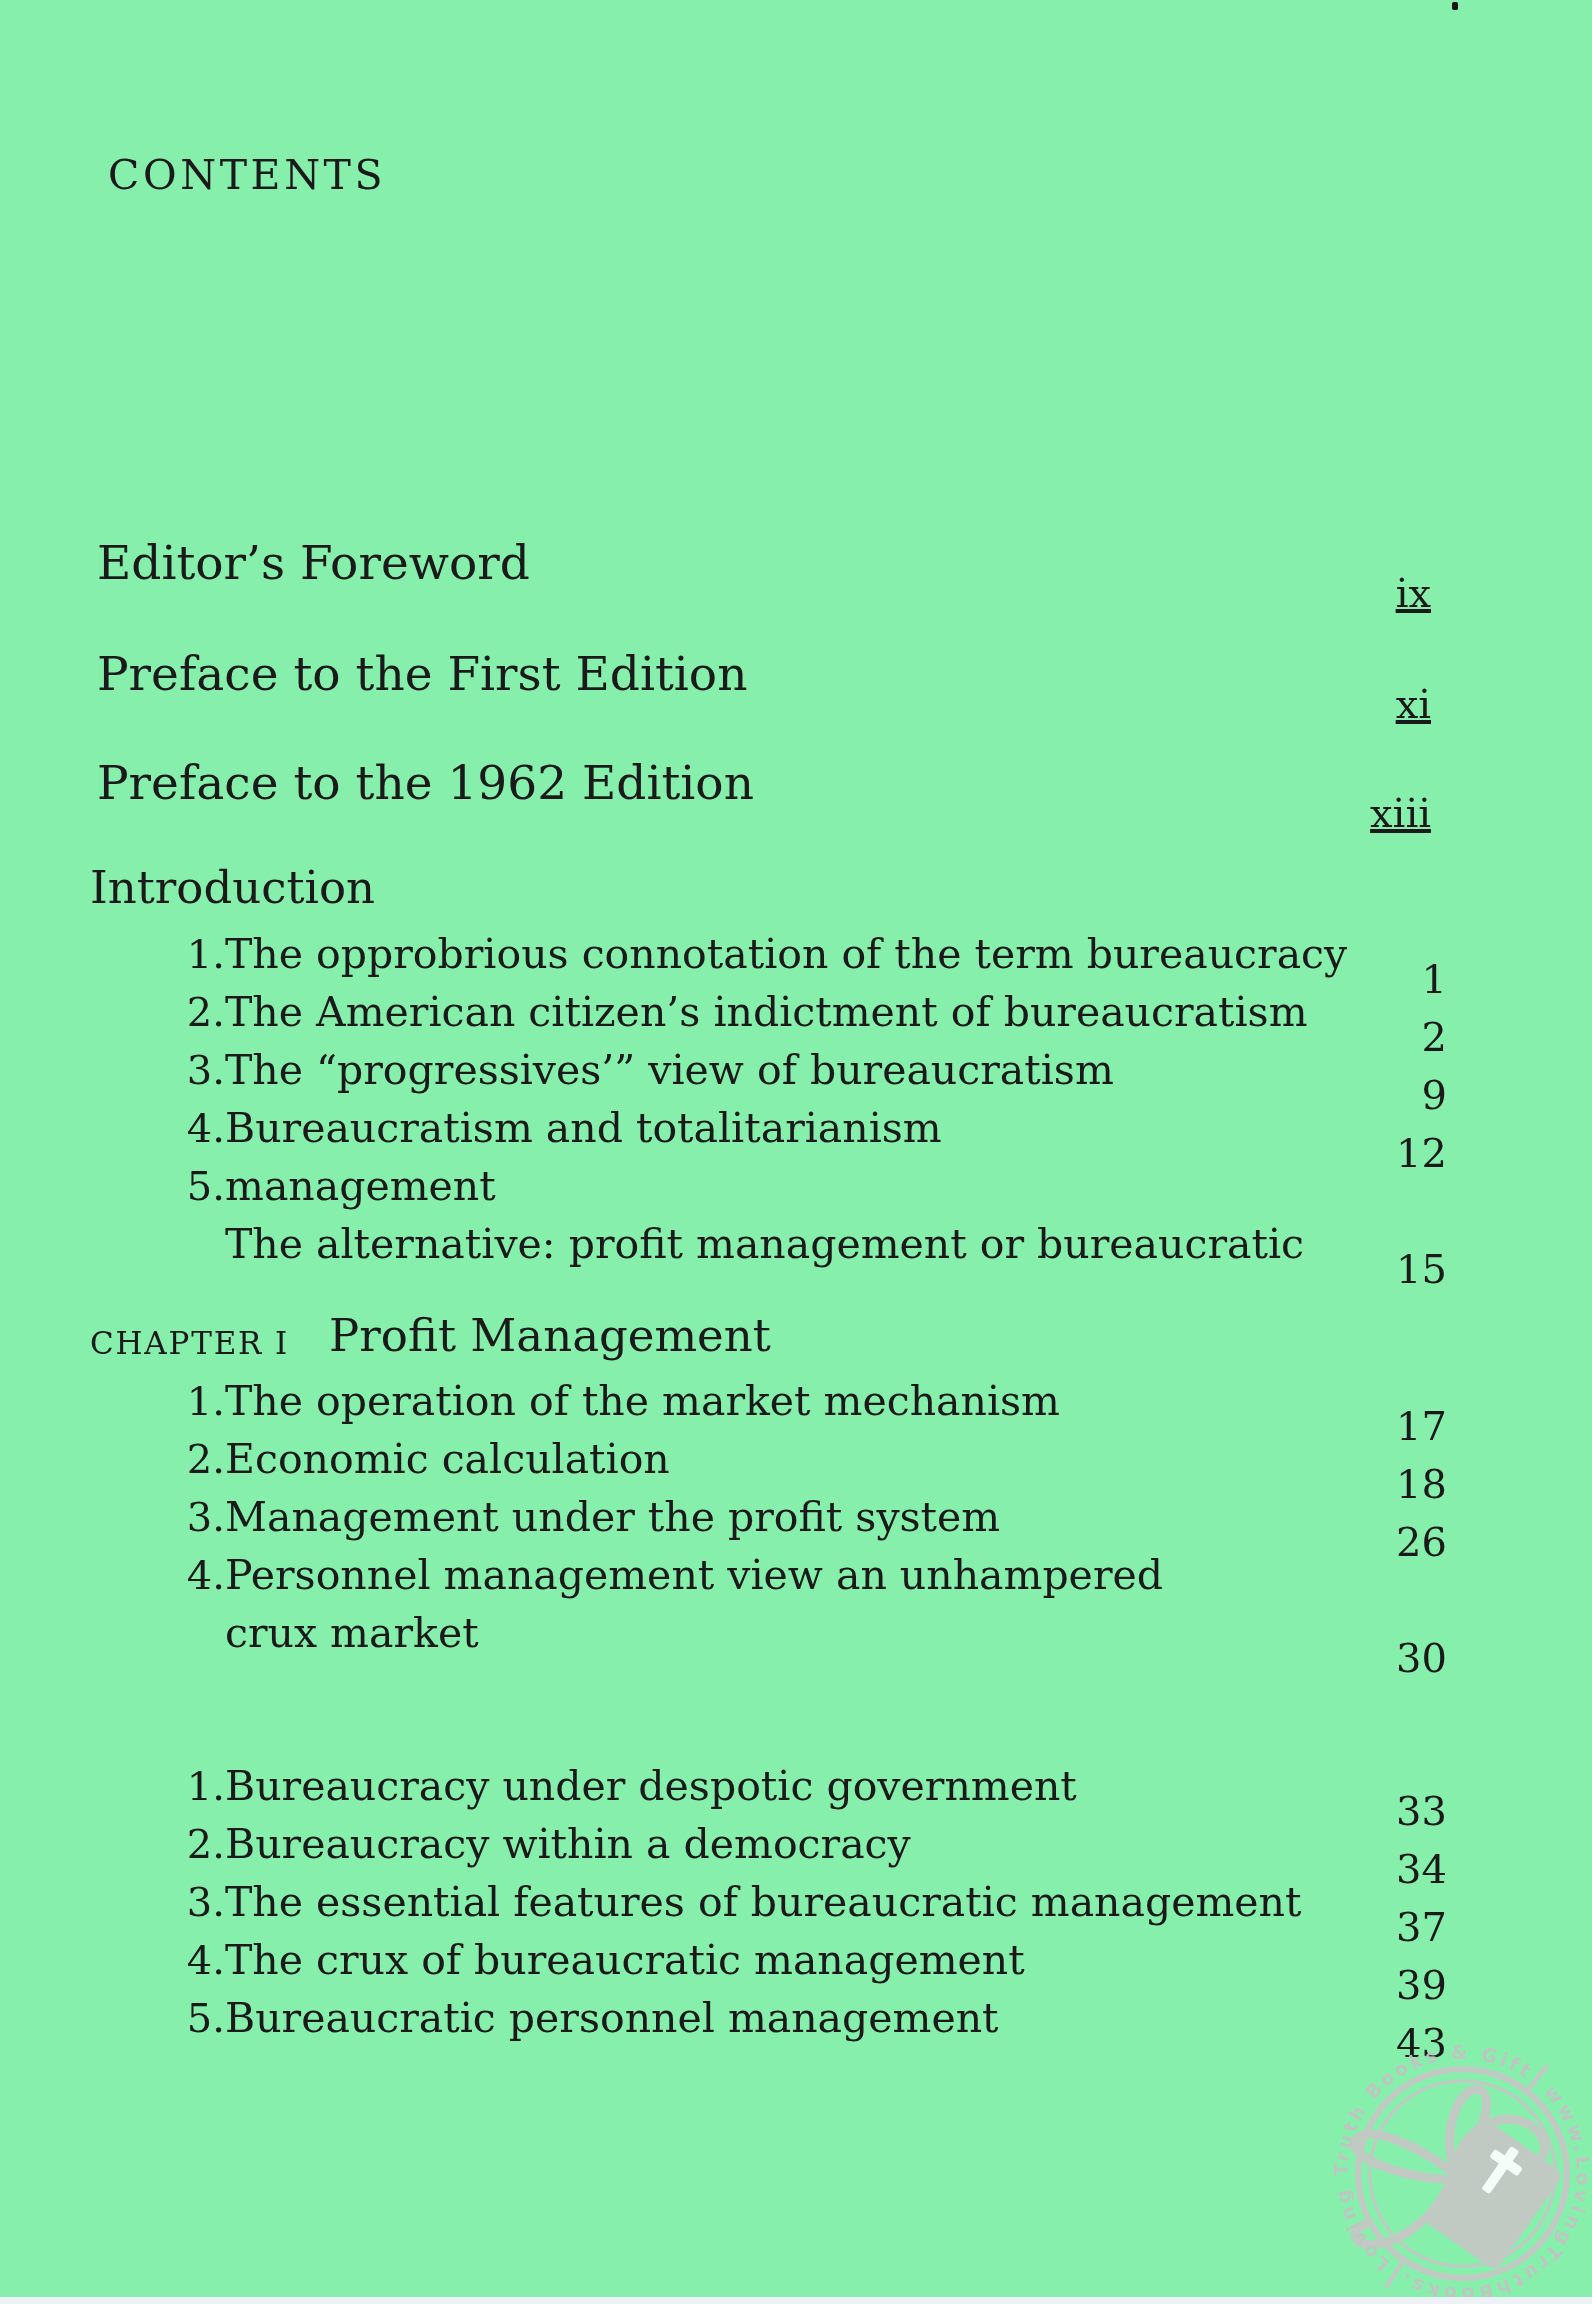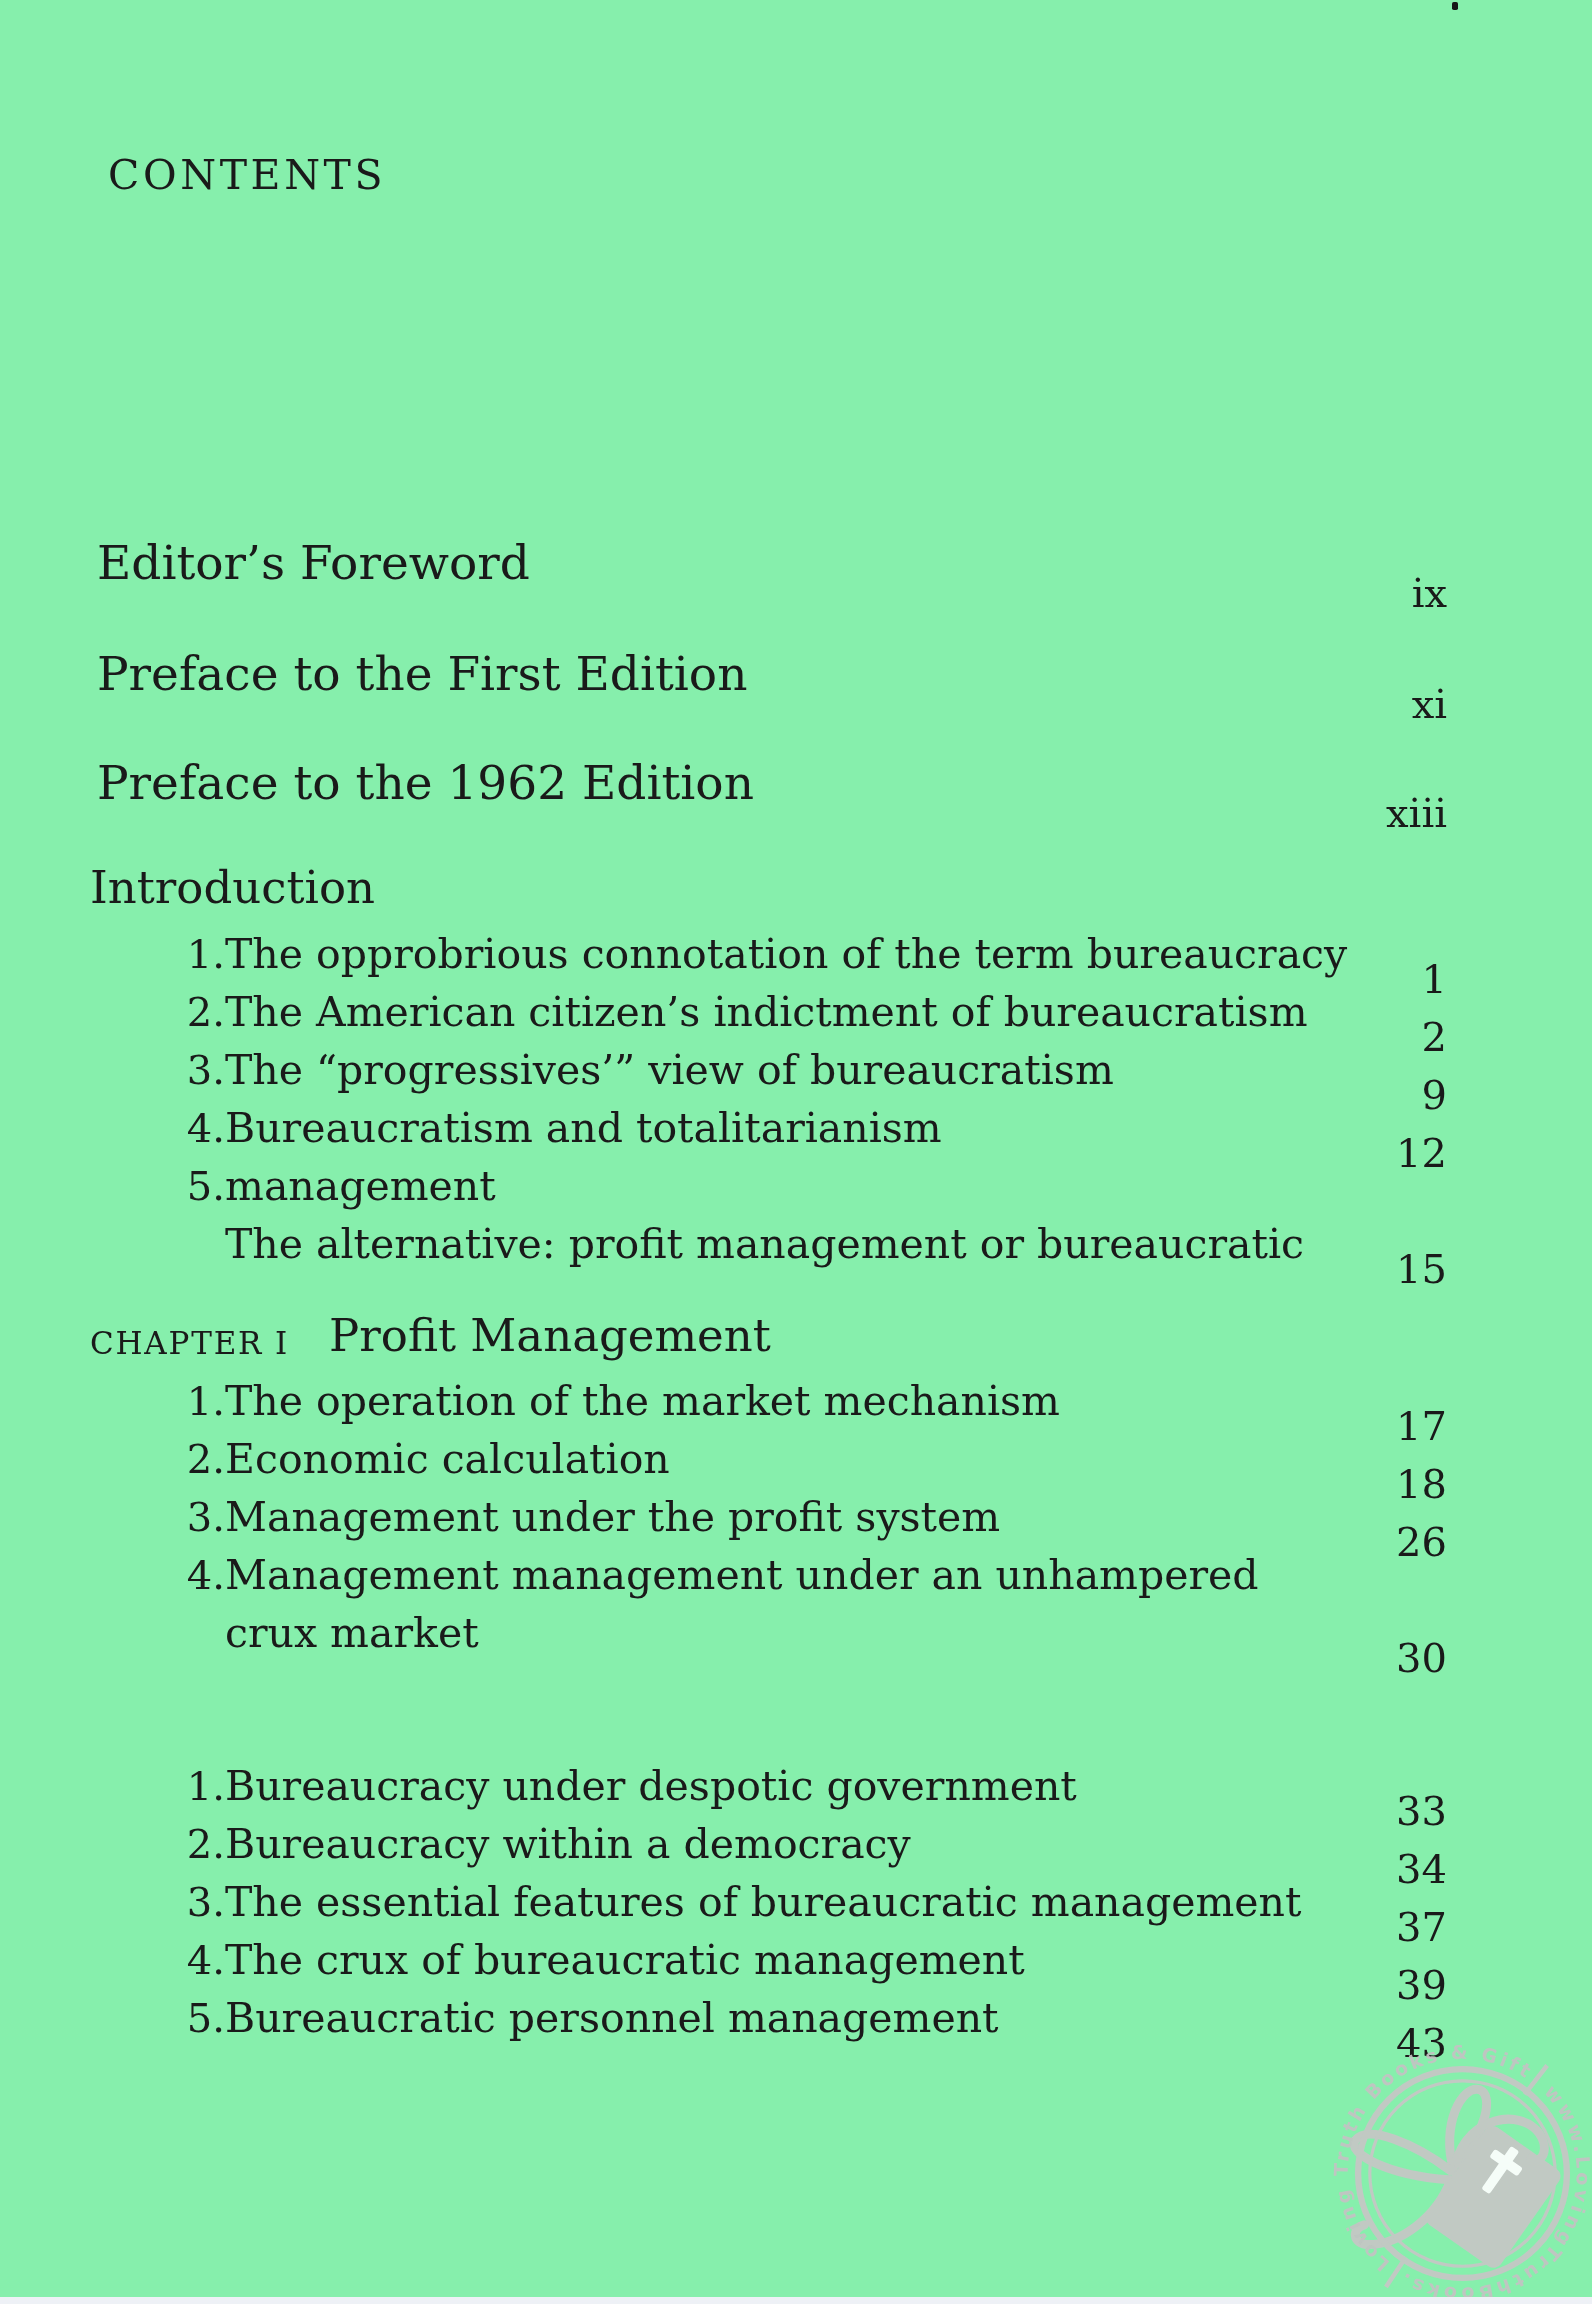--- a/index.html
+++ b/index.html
@@ -7,21 +7,21 @@
     position:relative; width:1592px; height:2304px; background:#86efac;
     overflow:hidden; font-family:"DejaVu Serif", serif; color:#1a1a1a;
   }
   .contents-heading{
     position:absolute; left:108px; top:155px;
     font-size:41px; letter-spacing:3.6px; line-height:1;
   }
   
   .fm-row{position:absolute; left:97px; right:145px; height:56px; line-height:56px;}
   .fm-label{font-size:47px; white-space:nowrap;}
-  .fm-row .pagenum{position:absolute; right:0; bottom:-21.6px;}
+  .fm-row .pagenum{position:absolute; right:16px; bottom:-21.6px;text-decoration:underline;}
   
   .sec-head{position:absolute; left:90px; right:145px; display:flex; align-items:flex-end; line-height:1.15;}
   .chap-label{font-size:31px; letter-spacing:1.8px; min-width:239px; white-space:nowrap;}
   .chap-label:empty{display:none;}
   .sec-title{font-size:45px; white-space:nowrap;}
   
   .sec-items{position:absolute; left:90px; right:145px;}
   .item-row{position:relative; display:flex; align-items:flex-start;}
   .item-num{width:135px; text-align:right; font-size:40px; line-height:58px; flex:0 0 auto;}
   .item-lines{flex:1 1 auto; min-width:0;}
@@ -121,21 +121,21 @@
     <div class="item-row">
       <span class="item-num">3.</span>
       <span class="item-lines">
           <span class="line">Management under the profit system</span>
         </span>
       <span class="pagenum">26</span>
     </div>
     <div class="item-row">
       <span class="item-num">4.</span>
       <span class="item-lines">
-          <span class="line">Management management under an unhampered</span>
+          <span class="line">Personnel management view an unhampered</span>
           <span class="line">crux market</span>
         </span>
       <span class="pagenum">30</span>
     </div>
   </div>
 
   <div class="sec-items" style="top:1757px">
     <div class="item-row">
       <span class="item-num">1.</span>
       <span class="item-lines">

